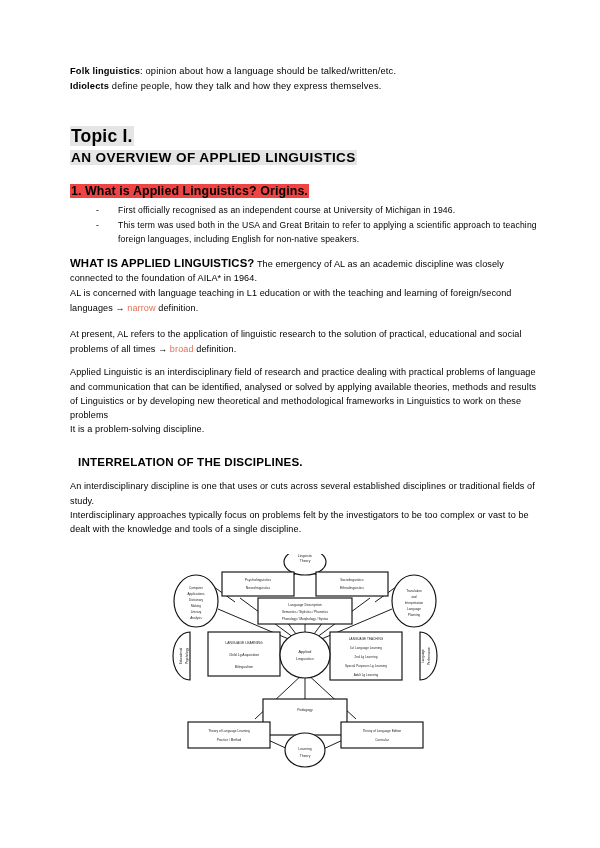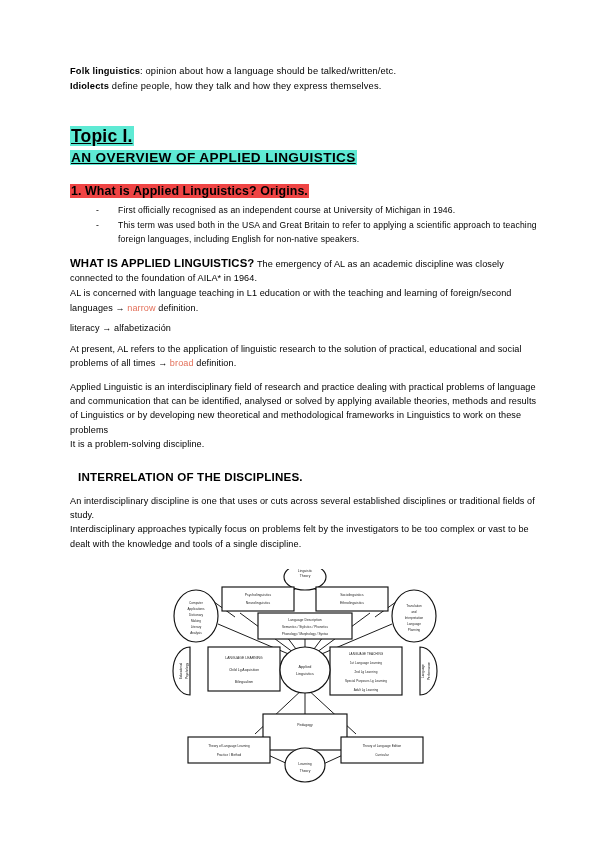--- a/index.html
+++ b/index.html
@@ -28,25 +28,24 @@
     letter-spacing: 0.15px;
   }
   .intro-line b { font-weight: bold; }
 
   .spacer-lg { height: 32px; }
   .spacer-md { height: 15px; }
   .spacer-sm { height: 9px; }
   .spacer-xs { height: 6px; }
 
   .hl-strong {
-    background: #5eead4;
+    background: #e5e5e5;
     display: inline;
     padding: 0 1px;
     box-decoration-break: clone;
-    text-decoration: underline;
     -webkit-box-decoration-break: clone;
   }
   .hl-soft {
     background: #ef4444;
     display: inline;
     padding: 0 1px;
     box-decoration-break: clone;
     -webkit-box-decoration-break: clone;
   }
 
@@ -182,25 +181,20 @@
     <span>The emergency of AL as an academic discipline was closely connected to the foundation of AILA* in 1964.</span>
   </p>
 
   <p class="para">
     <span>AL is concerned with language teaching in L1 education or with the teaching and learning of foreign/second languages </span><span class="arrow">→</span>
     <span class="accent">narrow</span><span> definition.</span>
   </p>
 
   <div class="spacer-xs"></div>
 
-  <p class="para">
-    <span>literacy</span>
-    <span class="arrow">→</span>
-    <span>alfabetización</span>
-  </p>
 
   <div class="spacer-xs"></div>
 
   <p class="para">
     <span>At present, AL refers to the application of linguistic research to the solution of practical, educational and social problems of all times </span><span class="arrow">→</span>
     <span class="accent">broad</span><span> definition.</span>
   </p>
 
   <div class="spacer-sm"></div>
 

